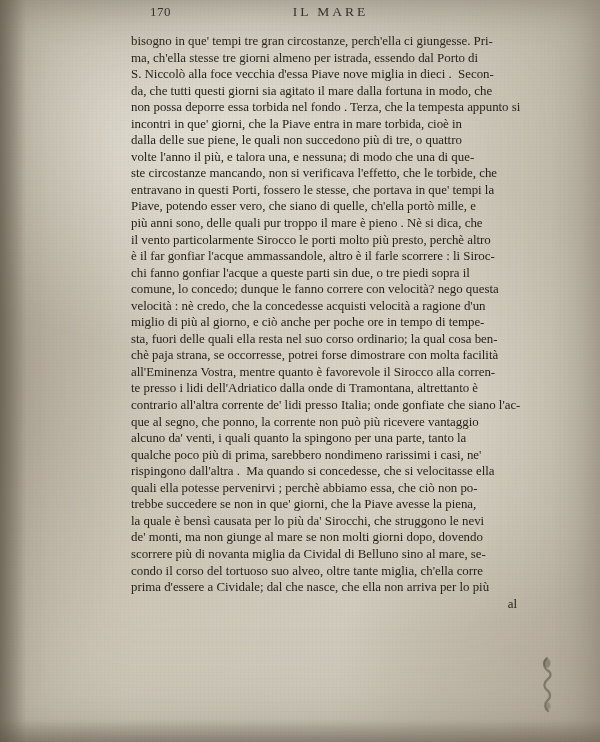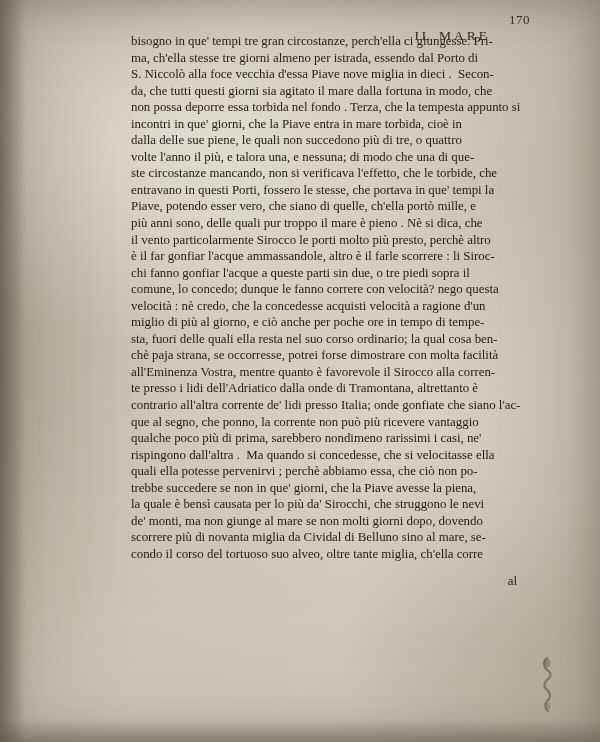--- a/index.html
+++ b/index.html
@@ -50,25 +50,24 @@
   #content {
     position: absolute;
     left: 0; top: 0;
     width: 600px;
     height: 742px;
   }
 
   .header-row {
     position: absolute;
     left: 150px;
-    top: 12px;
+    top: 4px;
     width: 380px;
     display: flex;
-    align-items: flex-end;
-    flex-direction: column;
+    align-items: center;
   }
   .folio {
     font-size: 13px;
     color: #2b2720;
     letter-spacing: 0.5px;
     font-family: "Liberation Serif", serif;
   }
   .running-title {
     flex: 1;
     text-align: center;
@@ -97,21 +96,20 @@
   }
   .ln {
     display: block;
     white-space: pre;
     letter-spacing: -0.02px;
   }
   .catchword {
     display: block;
     text-align: right;
     padding-right: 24px;
-    margin-top: 10px;
     font-size: 12.9px;
   }
   
   #blot {
     position: absolute;
     right: 40px;
     bottom: 28px;
     width: 26px;
     height: 60px;
     pointer-events: none;
@@ -163,28 +161,30 @@
         <span class="ln">chi fanno gonfiar l'acque a queste parti sin due, o tre piedi sopra il</span>
         <span class="ln">comune, lo concedo; dunque le fanno correre con velocità? nego questa</span>
         <span class="ln">velocità : nè credo, che la concedesse acquisti velocità a ragione d'un</span>
         <span class="ln">miglio di più al giorno, e ciò anche per poche ore in tempo di tempe-</span>
         <span class="ln">sta, fuori delle quali ella resta nel suo corso ordinario; la qual cosa ben-</span>
         <span class="ln">chè paja strana, se occorresse, potrei forse dimostrare con molta facilità</span>
         <span class="ln">all'Eminenza Vostra, mentre quanto è favorevole il Sirocco alla corren-</span>
         <span class="ln">te presso i lidi dell'Adriatico dalla onde di Tramontana, altrettanto è</span>
         <span class="ln">contrario all'altra corrente de' lidi presso Italia; onde gonfiate che siano l'ac-</span>
         <span class="ln">que al segno, che ponno, la corrente non può più ricevere vantaggio</span>
+        <span class="ln">alcuno da' venti, i quali quanto la spingono per una parte, tanto la</span>
         <span class="ln">qualche poco più di prima, sarebbero nondimeno rarissimi i casi, ne'</span>
         <span class="ln">rispingono dall'altra .  Ma quando si concedesse, che si velocitasse ella</span>
         <span class="ln">quali ella potesse pervenirvi ; perchè abbiamo essa, che ciò non po-</span>
         <span class="ln">trebbe succedere se non in que' giorni, che la Piave avesse la piena,</span>
         <span class="ln">la quale è bensì causata per lo più da' Sirocchi, che struggono le nevi</span>
         <span class="ln">de' monti, ma non giunge al mare se non molti giorni dopo, dovendo</span>
         <span class="ln">scorrere più di novanta miglia da Cividal di Belluno sino al mare, se-</span>
         <span class="ln">condo il corso del tortuoso suo alveo, oltre tante miglia, ch'ella corre</span>
+        <span class="ln">prima d'essere a Cividale; dal che nasce, che ella non arriva per lo più</span>
       </p>
       <span class="catchword">al</span>
     </div>
 
   </div>
 
   <svg id="blot" viewBox="0 0 26 60">
     <path d="M13 4 C8 8 10 14 13 16 C17 18 18 22 14 25 C10 28 9 33 13 36 C17 39 17 44 13 47 C10 50 11 55 14 57" stroke="rgba(60,52,40,0.55)" stroke-width="2.2" fill="none" stroke-linecap="round"></path>
     <ellipse cx="13" cy="9" rx="3.4" ry="4.6" fill="rgba(60,52,40,0.40)"></ellipse>
     <ellipse cx="14" cy="52" rx="2.6" ry="3.4" fill="rgba(60,52,40,0.30)"></ellipse>

